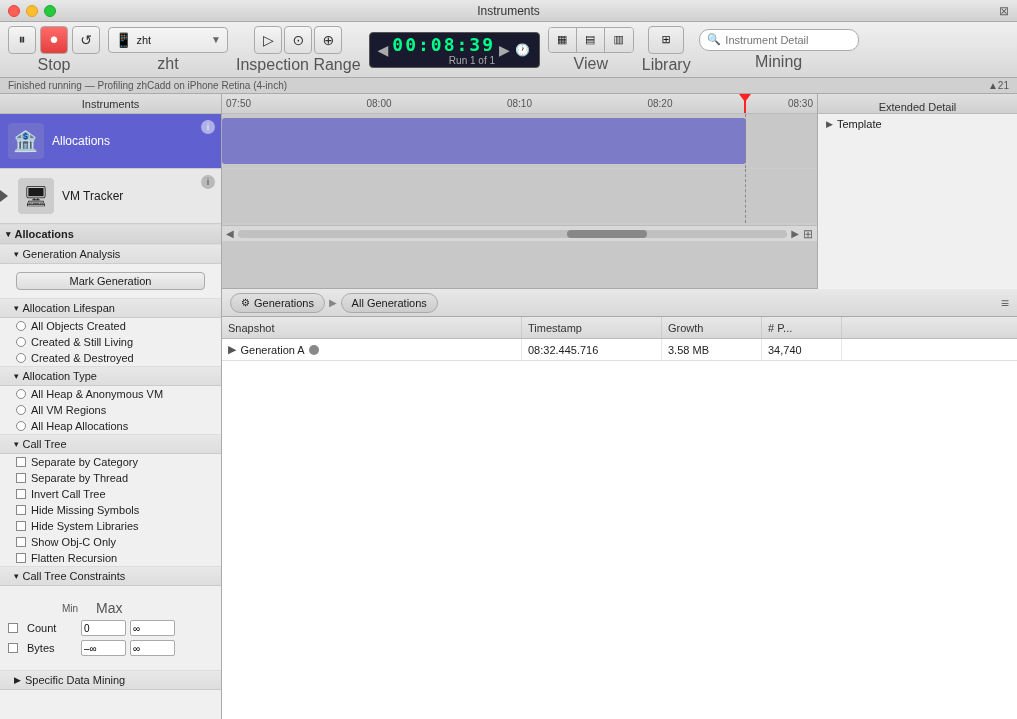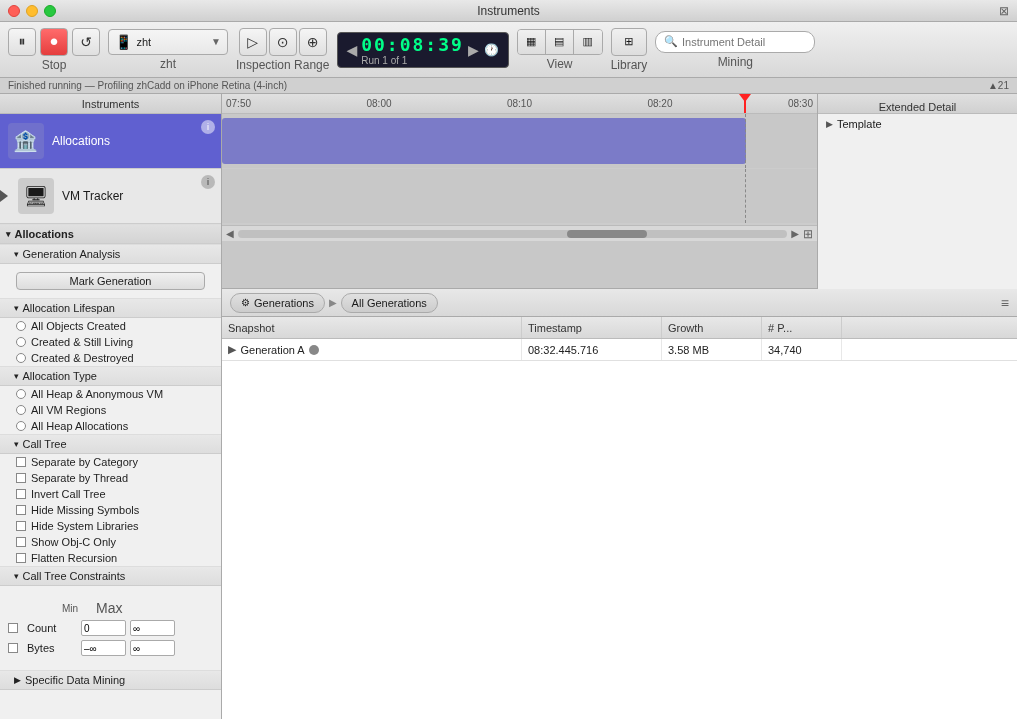--- a/index.html
+++ b/index.html
@@ -85,21 +85,21 @@
     .timer-text {
       color: #00ff88;
       font-family: monospace;
       font-size: 18px;
       font-weight: bold;
       letter-spacing: 2px;
     }
     .timer-sub {
       color: #aaa;
       font-size: 10px;
-      text-align: left;
+      text-align: right;
     }
     .timer-nav { color: #aaa; font-size: 14px; cursor: pointer; }
     .view-group {
       display: flex;
       border: 1px solid #aaa;
       border-radius: 4px;
       overflow: hidden;
       height: 26px;
     }
     .view-btn {
@@ -129,21 +129,21 @@
       align-items: center;
       border: 1px solid #aaa;
       border-radius: 10px;
       background: white;
       padding: 2px 8px;
       height: 22px;
       gap: 4px;
       min-width: 160px;
     }
     .toolbar-label {
-      font-size: 12px;
+      font-size: 16px;
       color: #555;
       text-align: right;
     }
     .toolbar-col {
       display: flex;
       flex-direction: column;
       align-items: center;
       gap: 2px;
     }
 

